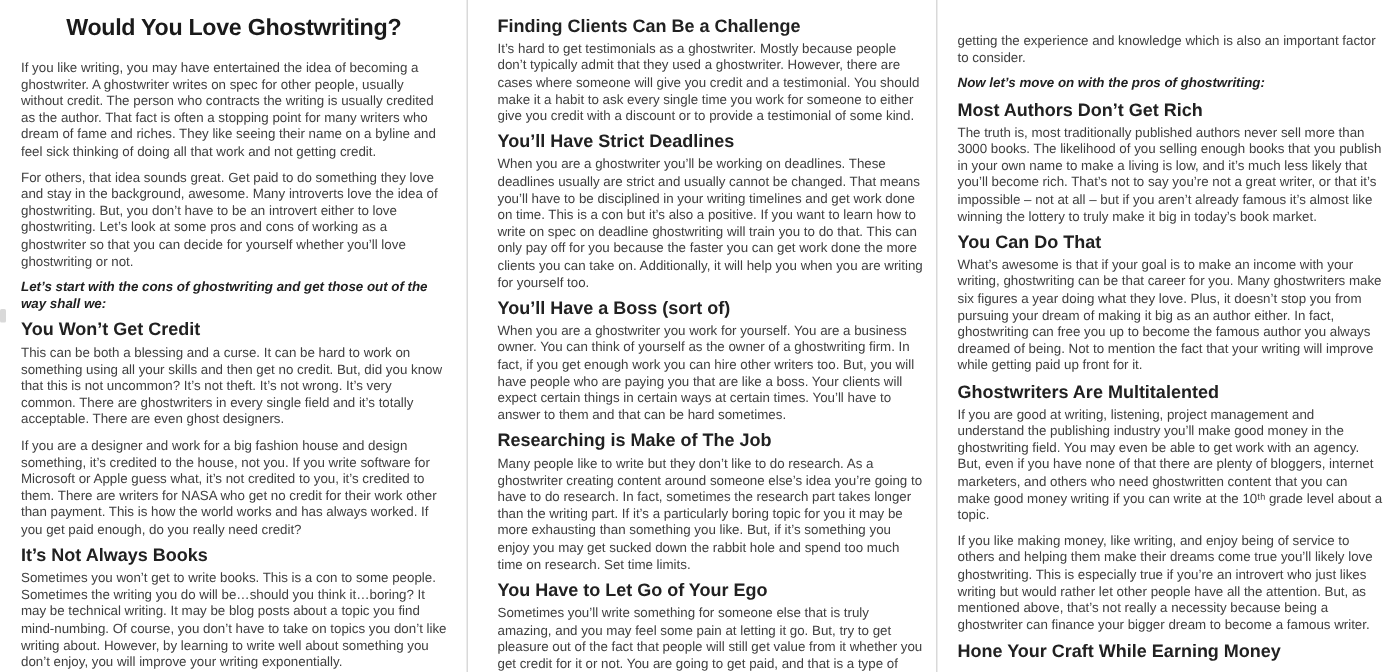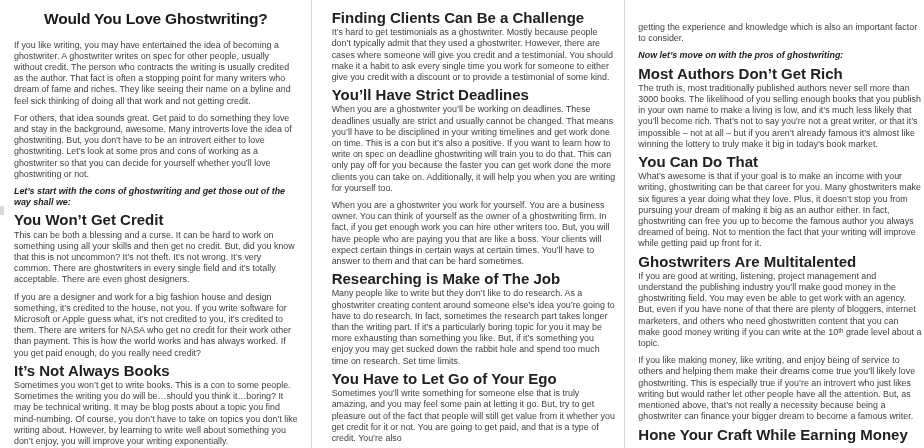--- a/index.html
+++ b/index.html
@@ -14,21 +14,21 @@
   .page-1 { padding: 8px 13px 0 14px; }
   .page-2 { padding: 10px 9px 0 20px; }
   .page-3 { padding: 22px 2px 0 13px; }
   h1 {
     font-size: 15.5px; line-height: 1.2; font-weight: bold;
     text-align: center; margin: 2px 0 11px;
     color: var(--title-text, #1a1a1a);
     letter-spacing: -0.2px;
   }
   h2 {
-    font-size: 15px; line-height: 11.2px; font-weight: bold;
+    font-size: 12px; line-height: 11.2px; font-weight: bold;
     margin: 2px 0 4px; color: var(--heading-text, #212121);
   }
   p {
     font-size: 8.9px; line-height: 11.2px;
     margin: 0 0 6px; color: var(--body-text, #404040);
   }
   p.lead { font-weight: bold; font-style: italic; color: var(--heading-text, #212121); }
   .edge-artifact {
     position: absolute; left: 0; top: 206px;
     width: 4px; height: 9px; background: #c4c4c4;
@@ -51,20 +51,21 @@
         <h2>It’s Not Always Books</h2>
         <p>Sometimes you won’t get to write books. This is a con to some people. Sometimes the writing you do will be…should you think it…boring? It may be technical writing. It may be blog posts about a topic you find mind-numbing. Of course, you don’t have to take on topics you don’t like writing about. However, by learning to write well about something you don’t enjoy, you will improve your writing exponentially.</p>
       </div>
   </section>
   <section class="page page-2">
     <div>
         <h2>Finding Clients Can Be a Challenge</h2>
         <p>It’s hard to get testimonials as a ghostwriter. Mostly because people don’t typically admit that they used a ghostwriter. However, there are cases where someone will give you credit and a testimonial. You should make it a habit to ask every single time you work for someone to either give you credit with a discount or to provide a testimonial of some kind.</p>
         <h2>You’ll Have Strict Deadlines</h2>
         <p>When you are a ghostwriter you’ll be working on deadlines. These deadlines usually are strict and usually cannot be changed. That means you’ll have to be disciplined in your writing timelines and get work done on time. This is a con but it’s also a positive. If you want to learn how to write on spec on deadline ghostwriting will train you to do that. This can only pay off for you because the faster you can get work done the more clients you can take on. Additionally, it will help you when you are writing for yourself too.</p>
+        <h2>You’ll Have a Boss (sort of)</h2>
         <p>When you are a ghostwriter you work for yourself. You are a business owner. You can think of yourself as the owner of a ghostwriting firm. In fact, if you get enough work you can hire other writers too. But, you will have people who are paying you that are like a boss. Your clients will expect certain things in certain ways at certain times. You’ll have to answer to them and that can be hard sometimes.</p>
         <h2>Researching is Make of The Job</h2>
         <p>Many people like to write but they don’t like to do research. As a ghostwriter creating content around someone else’s idea you’re going to have to do research. In fact, sometimes the research part takes longer than the writing part. If it’s a particularly boring topic for you it may be more exhausting than something you like. But, if it’s something you enjoy you may get sucked down the rabbit hole and spend too much time on research. Set time limits.</p>
         <h2>You Have to Let Go of Your Ego</h2>
         <p>Sometimes you’ll write something for someone else that is truly amazing, and you may feel some pain at letting it go. But, try to get pleasure out of the fact that people will still get value from it whether you get credit for it or not. You are going to get paid, and that is a type of credit. You’re also</p>
       </div>
   </section>
   <section class="page page-3">
     <div>
         <p>getting the experience and knowledge which is also an important factor to consider.</p>

